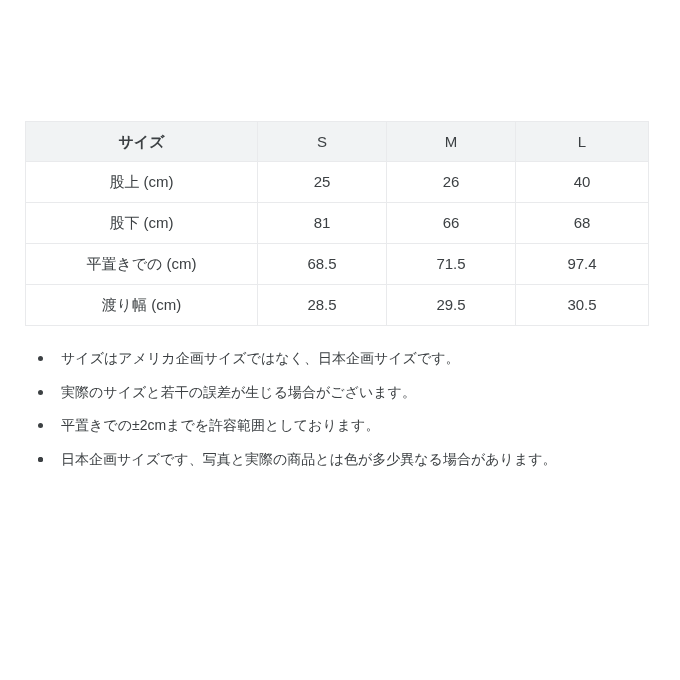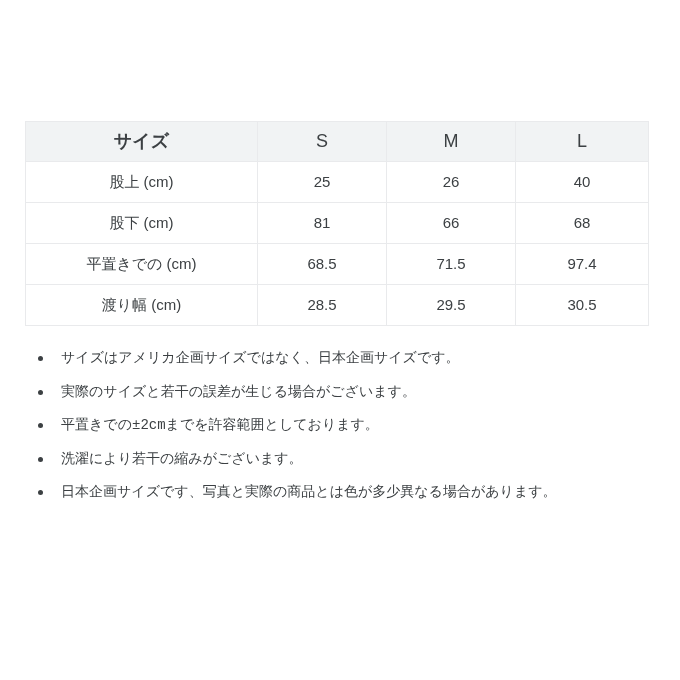--- a/index.html
+++ b/index.html
@@ -33,36 +33,35 @@
     text-align: center;
     vertical-align: middle;
     padding: 0;
     font-weight: normal;
     white-space: pre-line;
     line-height: 1.55;
   }
   table.size-table thead th {
     background: #f1f3f4;
     height: 39px;
-    font-size: 18px;
+    font-size: 15px;
   }
   table.size-table thead th.col-label {
     font-weight: bold;
   }
   table.size-table tbody tr {
     height: 41px;
   }
   table.size-table tbody tr.tall-row {
     height: 61px;
   }
   ul.notes {
     list-style: none;
     margin: 22px 8px 0 37px;
     padding: 0;
-    font-family: Liberation Mono, monospace;
   }
   ul.notes li {
     position: relative;
     padding-left: 24px;
     margin-bottom: 12.5px;
     font-size: 14px;
     line-height: 1.5;
     color: #3c4043;
   }
   ul.notes li .bullet {
@@ -132,21 +131,20 @@
     <li>
       <span class="bullet"></span>
       <span>実際のサイズと若干の誤差が生じる場合がございます。</span>
     </li>
     <li>
       <span class="bullet"></span>
       <span>平置きでの±2cmまでを許容範囲としております。</span>
     </li>
     <li>
       <span class="bullet"></span>
-      <span>洗濯により若干の縮みがございます。</span>
     </li>
     <li>
       <span class="bullet"></span>
       <span>日本企画サイズです、写真と実際の商品とは色が多少異なる場合があります。</span>
     </li>
   </ul>
 
 </div>
 
 </body></html>

